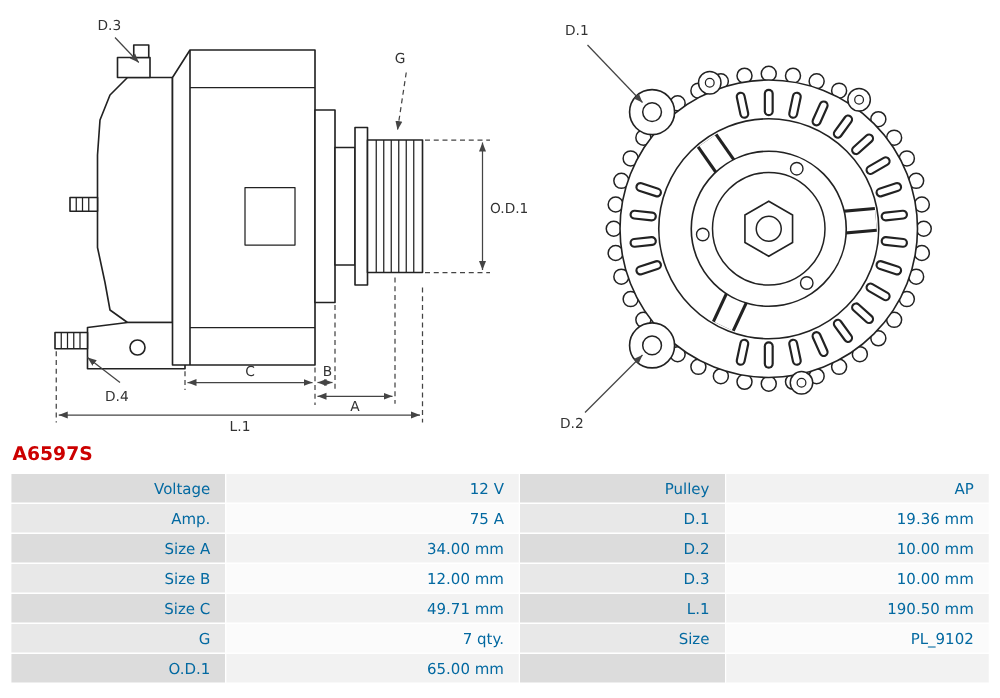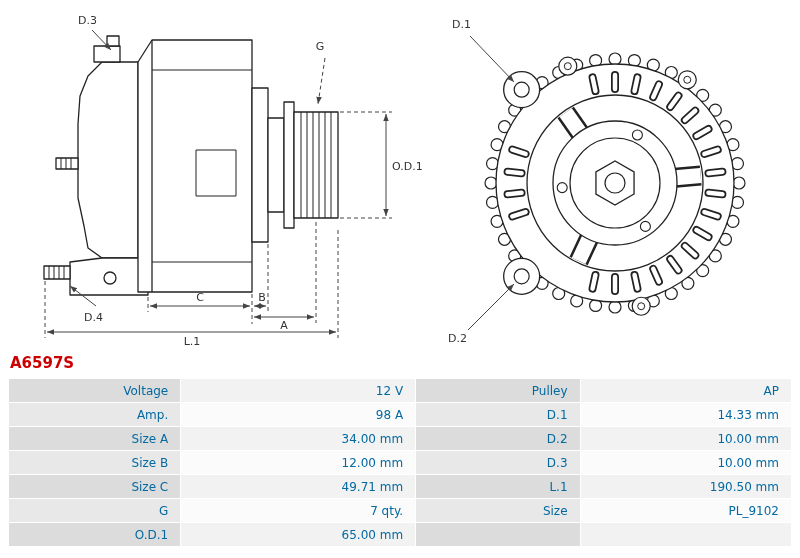--- a/index.html
+++ b/index.html
@@ -255,23 +255,23 @@
     </colgroup>
     <tbody>
       <tr>
         <td class="lbl">Voltage</td>
         <td class="val">12 V</td>
         <td class="lbl">Pulley</td>
         <td class="val">AP</td>
       </tr>
       <tr>
         <td class="lbl">Amp.</td>
-        <td class="val">98 A</td>
+        <td class="val">75 A</td>
         <td class="lbl">D.1</td>
-        <td class="val">14.33 mm</td>
+        <td class="val">19.36 mm</td>
       </tr>
       <tr>
         <td class="lbl">Size A</td>
         <td class="val">34.00 mm</td>
         <td class="lbl">D.2</td>
         <td class="val">10.00 mm</td>
       </tr>
       <tr>
         <td class="lbl">Size B</td>
         <td class="val">12.00 mm</td>

